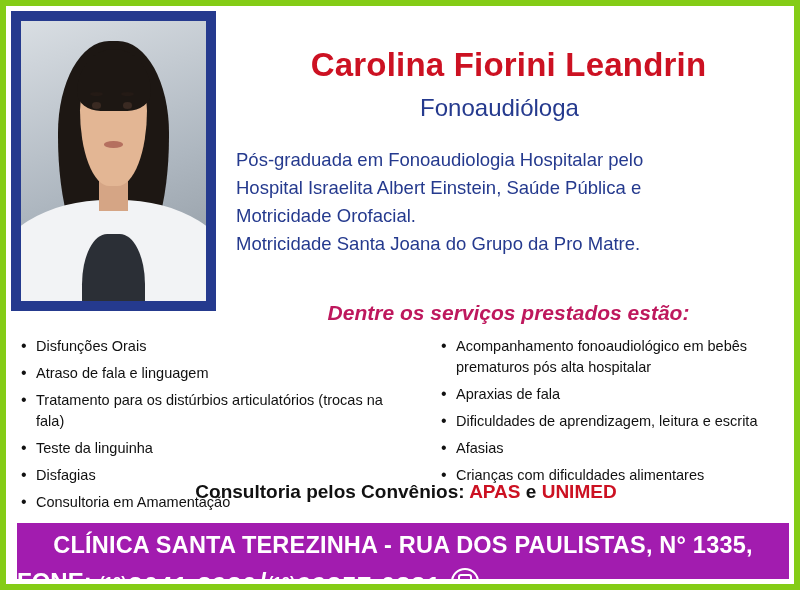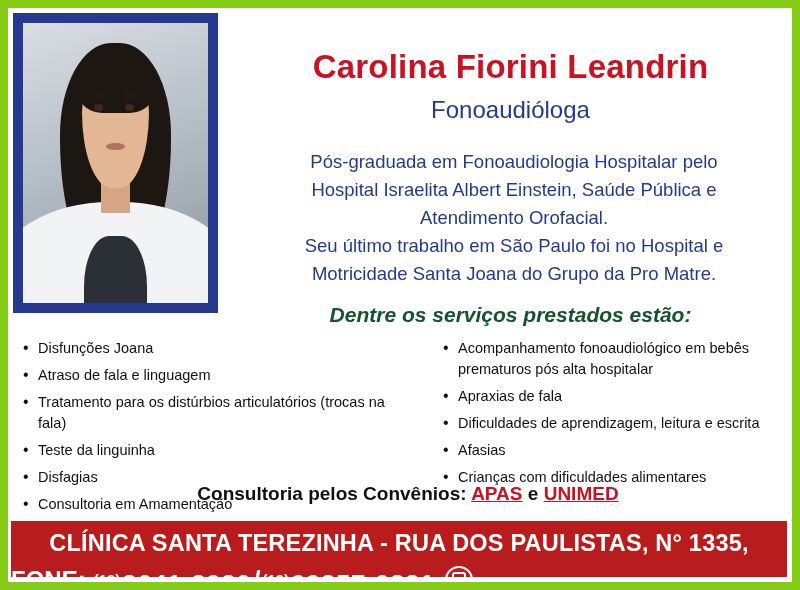--- a/index.html
+++ b/index.html
@@ -11,21 +11,21 @@
     height: 590px;
     background: #ffffff;
     font-family: "Liberation Sans", sans-serif;
     overflow: hidden;
   }
   #ad {
     position: relative;
     width: 800px;
     height: 590px;
     box-sizing: border-box;
-    border: 8px solid #84cc16;
+    border: 6px solid #84cc16;
     background: #ffffff;
     overflow: hidden;
   }
   
   .photo-wrap {
     position: absolute;
     left: 5px;
     top: 5px;
     width: 205px;
     height: 300px;
@@ -136,44 +136,43 @@
     top: 40px;
     width: 575px;
     text-align: center;
     color: #cc1122;
     font-size: 33px;
     font-weight: bold;
     letter-spacing: .2px;
   }
   .role {
     position: absolute;
-    left: 215px;
+    left: 206px;
     top: 88px;
     width: 575px;
     text-align: center;
     color: #253a8e;
     font-size: 24px;
   }
   .bio {
     position: absolute;
     left: 230px;
     top: 140px;
     width: 552px;
-    text-align: center;
     color: #253a8e;
     font-size: 18.5px;
     line-height: 28px;
   }
   .services-title {
     position: absolute;
     left: 215px;
     top: 295px;
     width: 575px;
     text-align: center;
-    color: #14532d;
+    color: #be185d;
     font-size: 21px;
     font-weight: bold;
     font-style: italic;
   }
 
   
   ul.svc {
     position: absolute;
     margin: 0;
     padding: 0;
@@ -203,31 +202,31 @@
     position: absolute;
     left: 5px;
     top: 475px;
     width: 790px;
     text-align: center;
     font-size: 19px;
     font-weight: bold;
     color: #111111;
   }
   .convenios .apas,
-  .convenios .unimed { color: #cc1122; text-decoration: underline; }
+  .convenios .unimed { color: #cc1122; }
   .convenios .e { color: #111111; font-weight: bold; }
 
   
   .footer {
     position: absolute;
-    left: 3px;
+    left: 11px;
     right: 5px;
     bottom: 5px;
     height: 56px;
-    background: #b91c1c;
+    background: #a21caf;
     color: #ffffff;
     text-align: center;
     padding-top: 6px;
     box-sizing: border-box;
   }
   .footer .addr {
     font-size: 23.5px;
     font-weight: bold;
     letter-spacing: .2px;
     line-height: 32px;
@@ -286,29 +285,28 @@
       <div class="ph-mouth"></div>
     </div>
   </div>
 
   <div class="name">Carolina Fiorini Leandrin</div>
   <div class="role">Fonoaudióloga</div>
 
   <div class="bio">
     <div>Pós-graduada em Fonoaudiologia Hospitalar pelo</div>
     <div>Hospital Israelita Albert Einstein, Saúde Pública e</div>
-    <div>Atendimento Orofacial.</div>
-    <div>Seu último trabalho em São Paulo foi no Hospital e</div>
+    <div>Motricidade Orofacial.</div>
     <div>Motricidade Santa Joana do Grupo da Pro Matre.</div>
   </div>
 
   <div class="services-title">Dentre os serviços prestados estão:</div>
 
   <ul class="svc left">
-    <li>Disfunções Joana</li>
+    <li>Disfunções Orais</li>
     <li>Atraso de fala e linguagem</li>
     <li>Tratamento para os distúrbios articulatórios (trocas na fala)</li>
     <li>Teste da linguinha</li>
     <li>Disfagias</li>
     <li>Consultoria em Amamentação</li>
   </ul>
 
   <ul class="svc right">
     <li>Acompanhamento fonoaudiológico em bebês prematuros pós alta hospitalar</li>
     <li>Apraxias de fala</li>

